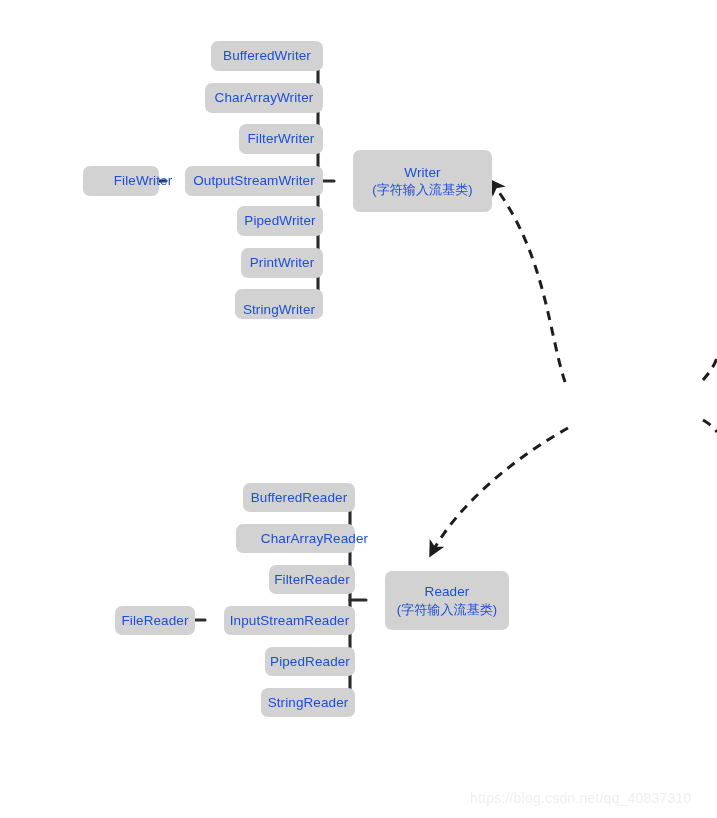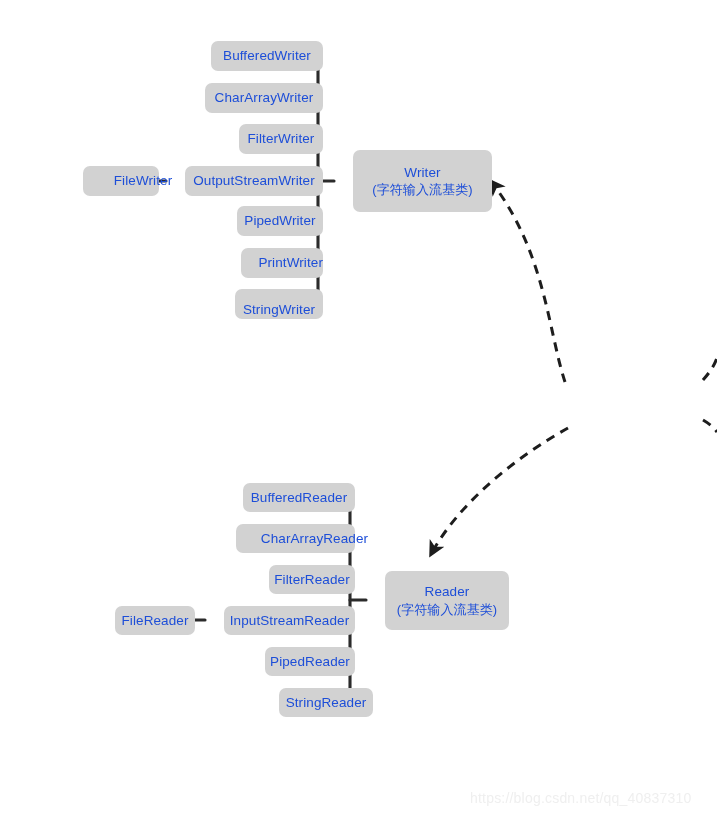--- a/index.html
+++ b/index.html
@@ -136,21 +136,21 @@
   </div>
 
   <div class="node" style="left:166px; top:166px; width:138px; height:30px;">
     <span>OutputStreamWriter</span>
   </div>
 
   <div class="node" style="left:218px; top:206px; width:86px; height:30px;">
     <span>PipedWriter</span>
   </div>
 
-  <div class="node" style="left:222px; top:248px; width:82px; height:30px;align-items:flex-end;">
+  <div class="node" style="left:222px; top:248px; width:82px; height:30px;">
     <span>PrintWriter</span>
   </div>
 
   <div class="node" style="left:216px; top:289px; width:88px; height:30px;justify-content:flex-end;">
     <span>StringWriter</span>
   </div>
 
   <div class="node" style="left:64px; top:166px; width:76px; height:30px;padding-left:44px;">
     <span>FileWriter</span>
   </div>
@@ -174,21 +174,21 @@
   </div>
 
   <div class="node" style="left:205px; top:606px; width:131px; height:29px;">
     <span>InputStreamReader</span>
   </div>
 
   <div class="node" style="left:246px; top:647px; width:90px; height:29px;">
     <span>PipedReader</span>
   </div>
 
-  <div class="node" style="left:260px; top:688px; width:94px; height:29px;">
+  <div class="node" style="left:242px; top:688px; width:94px; height:29px;">
     <span>StringReader</span>
   </div>
 
   <div class="node" style="left:96px; top:606px; width:80px; height:29px;justify-content:center;">
     <span>FileReader</span>
   </div>
 
   <div class="node" style="left:366px; top:571px; width:124px; height:59px;">
     <span class="l1">Reader</span>
     <span class="l2">(字符输入流基类)</span>

